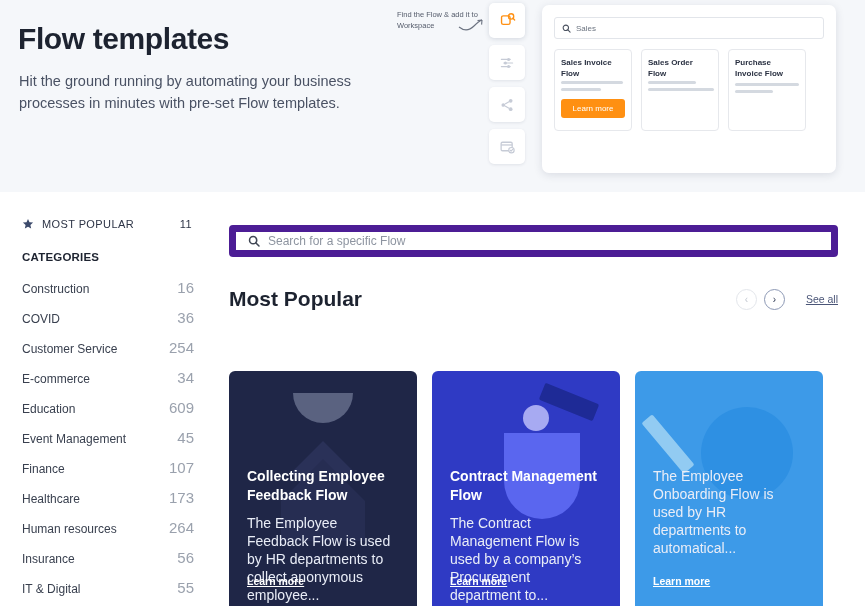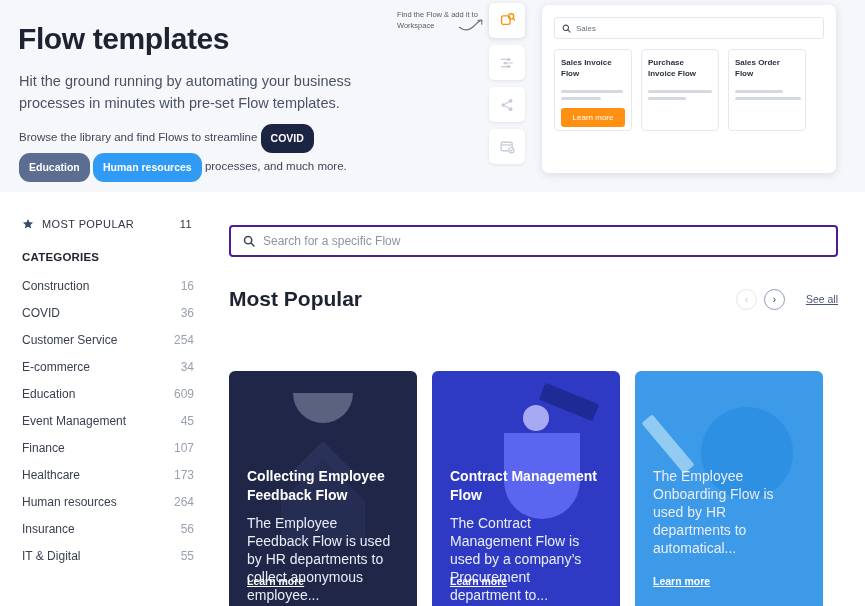--- a/index.html
+++ b/index.html
@@ -82,21 +82,21 @@
   }
   .pv-search-text { font-size: 8px; color: #6c7480; }
   .pv-cards { display: flex; gap: 9px; }
   .pv-card {
     width: 78px; height: 82px;
     border: 1px solid #e6e8ec; border-radius: 4px;
     padding: 7px 6px;
   }
   .pv-card-title {
     font-size: 8px; color: #2a3142; line-height: 11px; font-weight: 600;
-    margin-bottom: 11px;
+    margin-bottom: 2px;
   }
   .pv-line { height: 3px; background: #d4d9e0; border-radius: 2px; margin-bottom: 4px; }
   .pv-btn {
     margin-top: 8px;
     background: #ff9012; color: #fff;
     font-size: 8px; text-align: center;
     border-radius: 3px; padding: 5px 0;
   }
 
   
@@ -112,27 +112,27 @@
   .side-top .lbl { flex: 1; margin-left: 8px; }
   .side-cat-head {
     font-size: 11.5px; font-weight: bold; color: #1d2330;
     letter-spacing: .2px; margin-bottom: 16px;
   }
   .side-item {
     display: flex; align-items: baseline;
     width: 172px; margin-bottom: 13px; gap: 31px;
   }
   .side-item .name { flex: 1; font-size: 12px; color: #39404f; }
-  .side-item .cnt  { font-size: 12px; color: #9aa1ad; }
+  .side-item .cnt  { font-size: 15px; color: #9aa1ad; }
 
   
   .content { position: absolute; left: 229px; top: 0; right: 0; padding-top: 5px; }
   .search-box {
     width: 609px; height: 32px;
-    border: 2px solid #4c1d95; border-radius: 4px;
+    border: 7px solid #4c1d95; border-radius: 4px;
     display: flex; align-items: center; gap: 8px; padding: 0 12px;
     margin-top: 28px;
   }
   .search-ph { font-size: 12px; color: #8d94a0; }
 
   .sec-head {
     display: flex; align-items: center;
     width: 609px; margin-top: 30px; margin-bottom: 16px;
   }
   .sec-title { flex: 1; font-size: 21px; font-weight: bold; color: #1d2330; }
@@ -173,27 +173,20 @@
 </style>
 </head>
 <body>
 
 <div class="hero">
 
   <div class="hero-title">Flow templates</div>
 
   <div class="hero-sub">Hit the ground running by automating your business processes in minutes with pre-set Flow templates.</div>
 
-  <div class="hero-browse">
-    <span>Browse the library and find Flows to streamline</span>
-    <span class="chip chip-covid">COVID</span>
-    <span class="chip chip-edu">Education</span>
-    <span class="chip chip-hr">Human resources</span>
-    <span>processes, and much more.</span>
-  </div>
 
   <div class="annot">Find the Flow &amp; add it to Workspace</div>
   <svg class="annot-arrow" viewBox="0 0 26 14">
     <path d="M1 9 C6 13, 11 13, 16 8 C19 5, 21 3, 24 2" stroke="#6b7280" stroke-width="1.1" fill="none"></path>
     <path d="M24 2 L19.5 2.6 M24 2 L23.6 6.6" stroke="#6b7280" stroke-width="1.1" fill="none"></path>
   </svg>
 
   <div class="icon-rail">
     <div class="rail-btn first">
       <svg width="17" height="17" viewBox="0 0 20 20">
@@ -248,28 +241,28 @@
       <span class="pv-search-text">Sales</span>
     </div>
     <div class="pv-cards">
       <div class="pv-card">
         <div class="pv-card-title">Sales Invoice Flow</div>
         <div class="pv-line" style="width:62px"></div>
         <div class="pv-line" style="width:40px"></div>
         <div class="pv-btn">Learn more</div>
       </div>
       <div class="pv-card">
+        <div class="pv-card-title">Sales Order Flow</div>
+        <div class="pv-line" style="width:48px"></div>
+        <div class="pv-line" style="width:66px"></div>
+      </div>
+      <div class="pv-card">
         <div class="pv-card-title">Purchase Invoice Flow</div>
         <div class="pv-line" style="width:64px;margin-top:4px"></div>
         <div class="pv-line" style="width:38px"></div>
-      </div>
-      <div class="pv-card">
-        <div class="pv-card-title">Sales Order Flow</div>
-        <div class="pv-line" style="width:48px"></div>
-        <div class="pv-line" style="width:66px"></div>
       </div>
     </div>
   </div>
 </div>
 
 <div class="main">
 
   <div class="sidebar">
     <div class="side-top">
       <svg width="12" height="12" viewBox="0 0 16 16">

